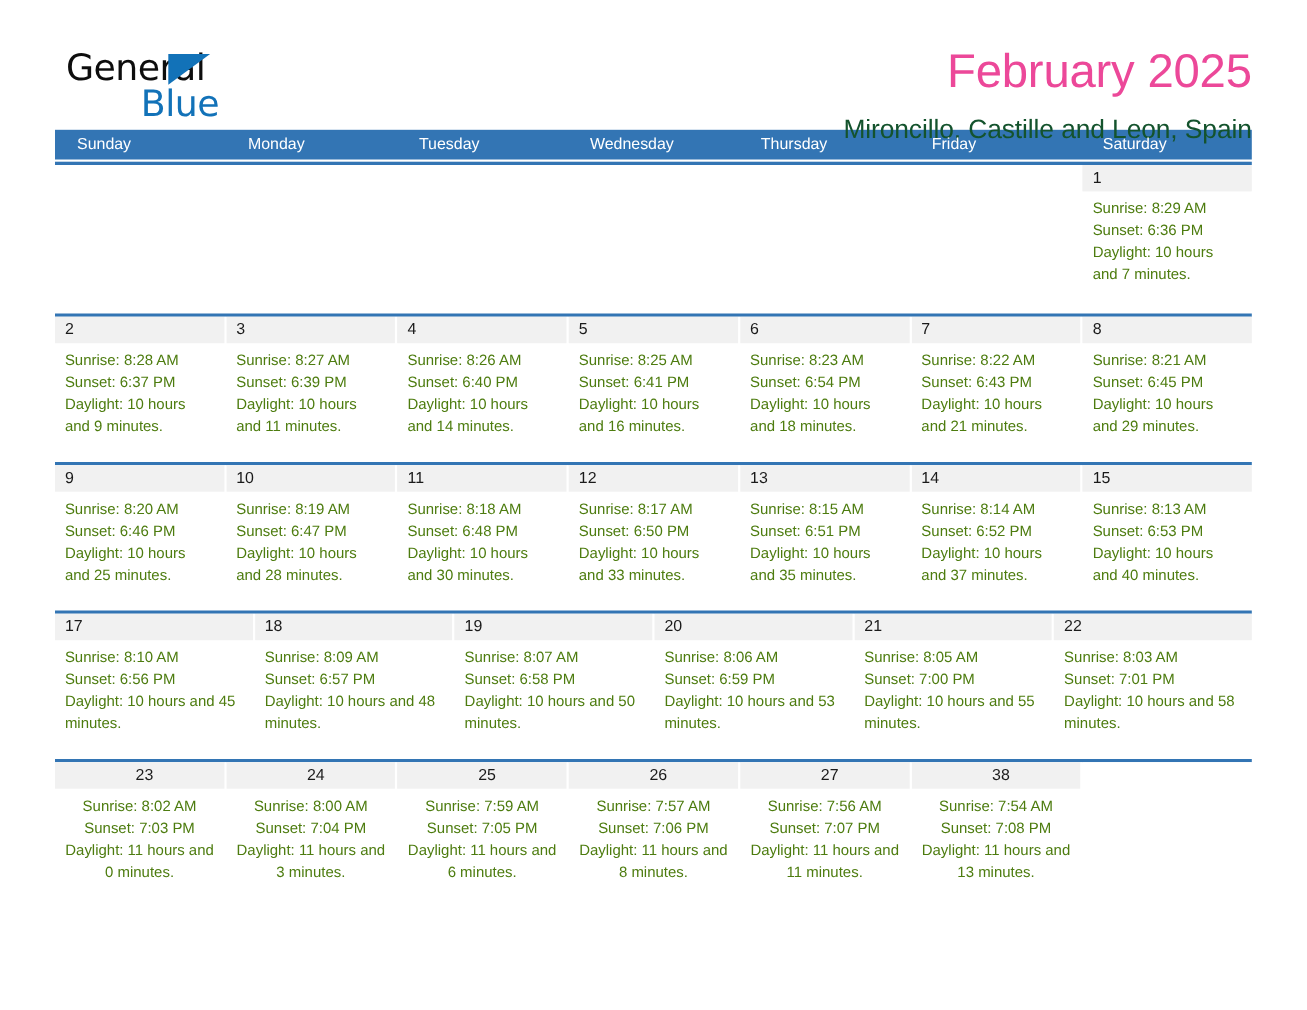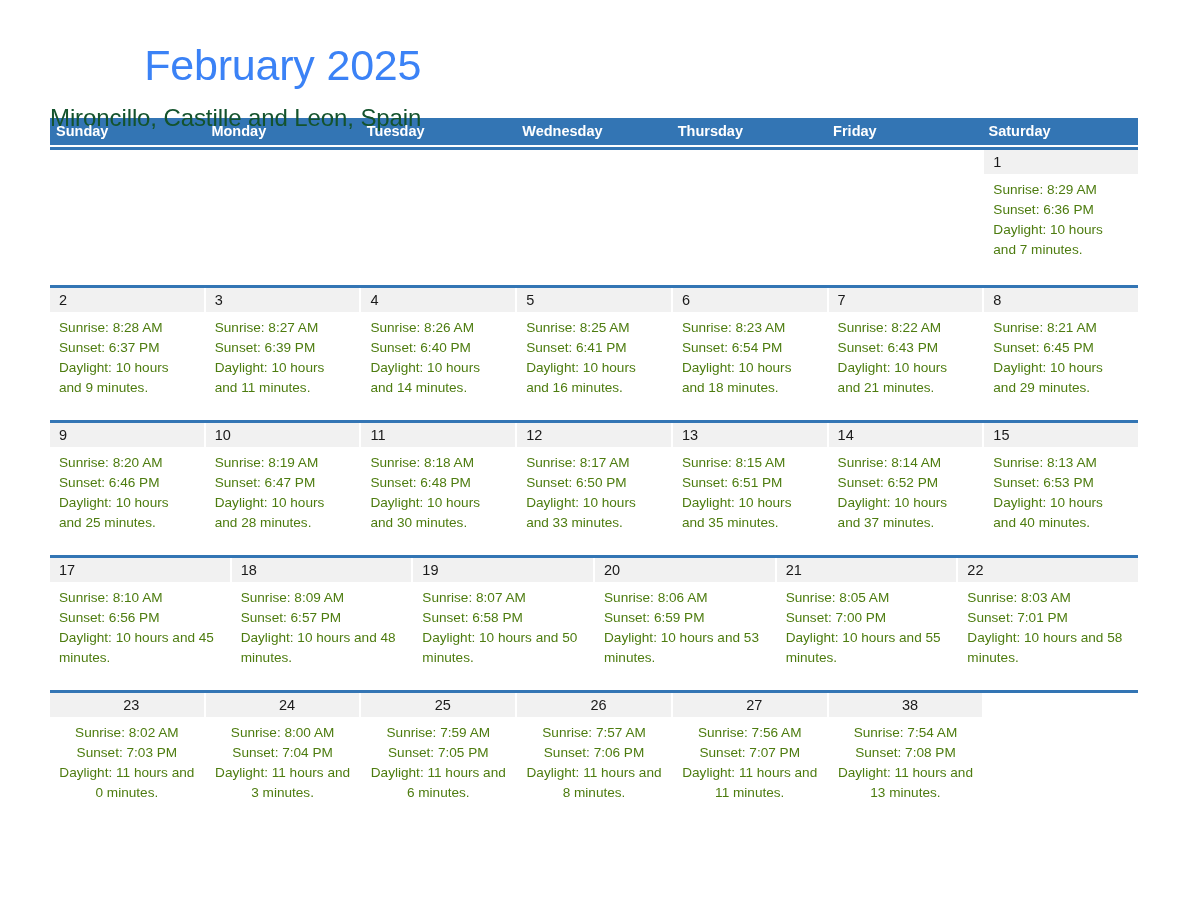--- a/index.html
+++ b/index.html
@@ -66,21 +66,21 @@
     font-weight: 400;
   }
   .title-block {
     text-align: right;
     padding-top: 2px;
   }
   .month-title {
     font-size: 43px;
     font-weight: 400;
     line-height: 1.0;
-    color: #3b82f6;
+    color: #ec4899;
     letter-spacing: -0.2px;
   }
   .location-title {
     font-size: 24px;
     font-weight: 400;
     color: #14532d;
     margin-top: 17px;
     letter-spacing: -0.1px;
   }
 
@@ -92,23 +92,22 @@
   .weekday-row {
     display: flex;
     background: #3375b4;
     height: 27px;
   }
   .weekday {
     flex: 1 1 0;
     color: #ffffff;
     font-size: 14.5px;
     line-height: 27px;
-    padding-left: 6px;
+    padding-left: 20px;
     white-space: nowrap;
-    font-weight: bold;
   }
 
   .week-row {
     display: flex;
     border-top: 3px solid #3375b4;
     margin-top: 7px;
   }
   .week-row.first { margin-top: 2px; }
 
   .day-cell {
@@ -143,20 +142,25 @@
   .week-row.h-std  { height: 128px; }
   .week-row.last   { height: 128px; text-align: center; }
 </style>
 </head>
 <body>
 
 <div class="page">
 
   <div class="header">
 
+    <div class="logo">
+      <span class="logo-general">General</span>
+      <span class="logo-tri"></span>
+      <span class="logo-blue">Blue</span>
+    </div>
 
     <div class="title-block">
       <div class="month-title">February 2025</div>
       <div class="location-title">Mironcillo, Castille and Leon, Spain</div>
     </div>
 
   </div>
 
   <div class="calendar">
     <div class="weekday-row" id="weekday-row">

